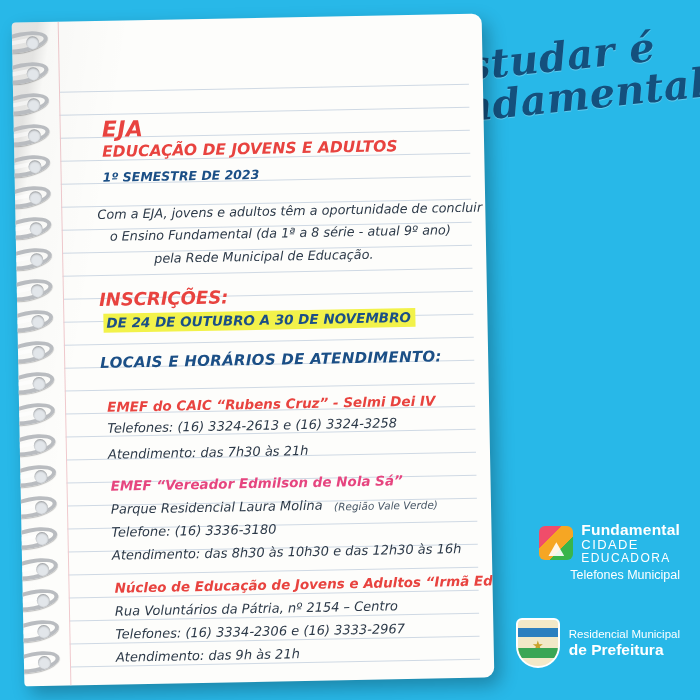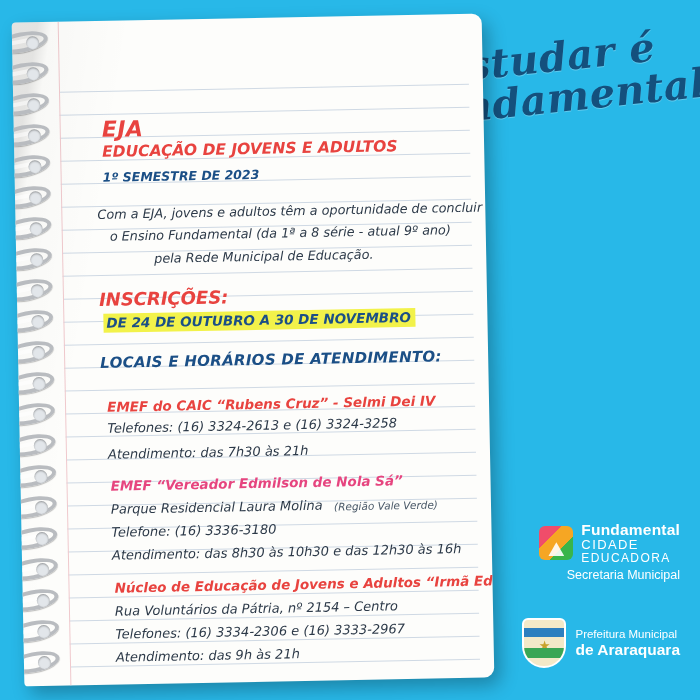--- a/index.html
+++ b/index.html
@@ -326,28 +326,28 @@
   <div class="brand brand-araraquara">
     <div class="ara-logo"></div>
     <div class="ara-text">
       <div class="n1">Fundamental</div>
       <div class="n2">CIDADE</div>
       <div class="n3">EDUCADORA</div>
     </div>
   </div>
 
   <div class="secretaria">
-    <div class="s1">Secretaria Municipal</div>
+    <div class="s1">Telefones Municipal</div>
   </div>
 
   <div class="prefeitura">
     <div class="brasao">
       <div class="band"></div>
       <div class="star">★</div>
       <div class="band2"></div>
     </div>
     <div class="pref-text">
-      <div class="p1">Prefeitura Municipal</div>
-      <div class="p2">de Araraquara</div>
+      <div class="p1">Residencial Municipal</div>
+      <div class="p2">de Prefeitura</div>
     </div>
   </div>
 
 </div>
 
 </body></html>

